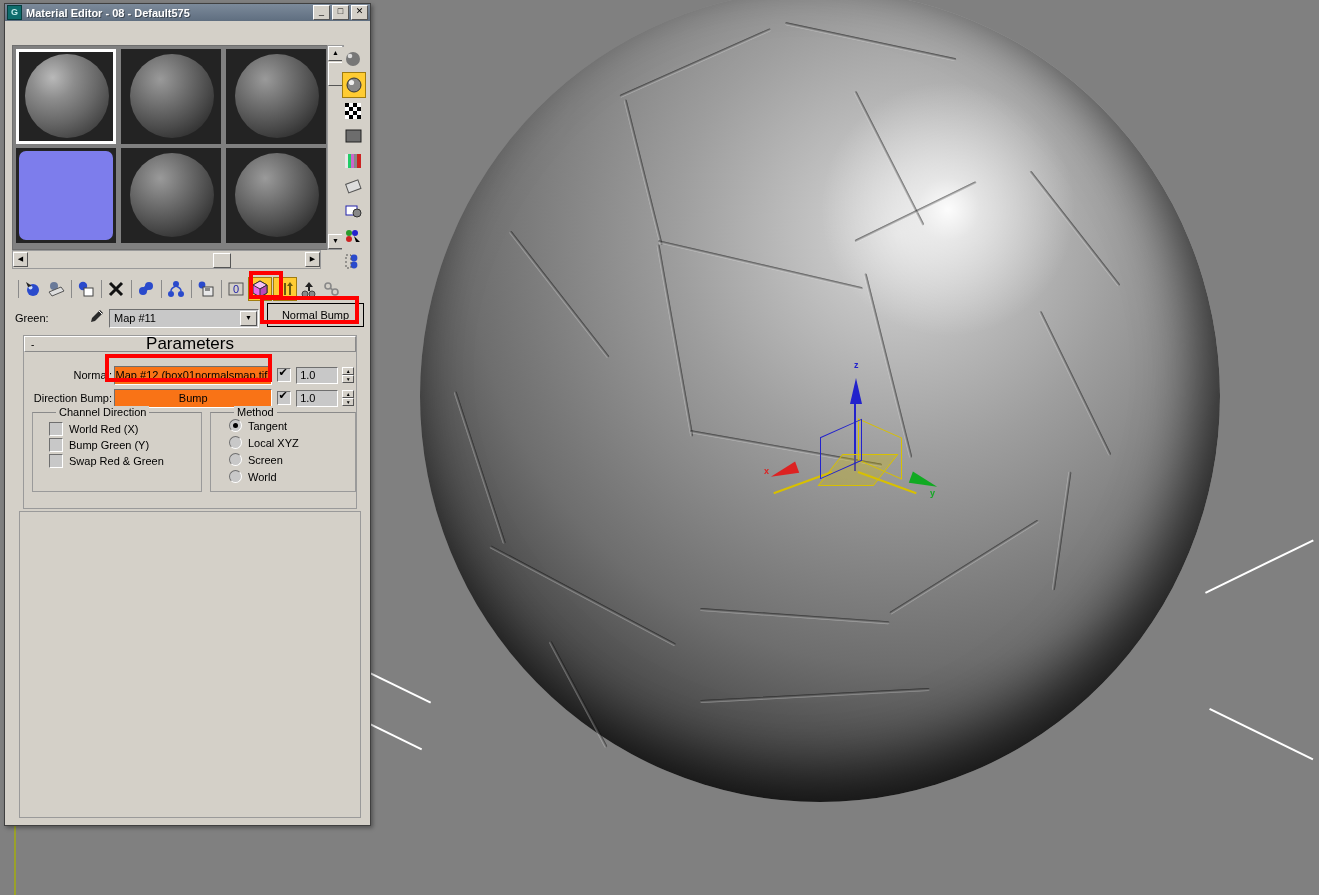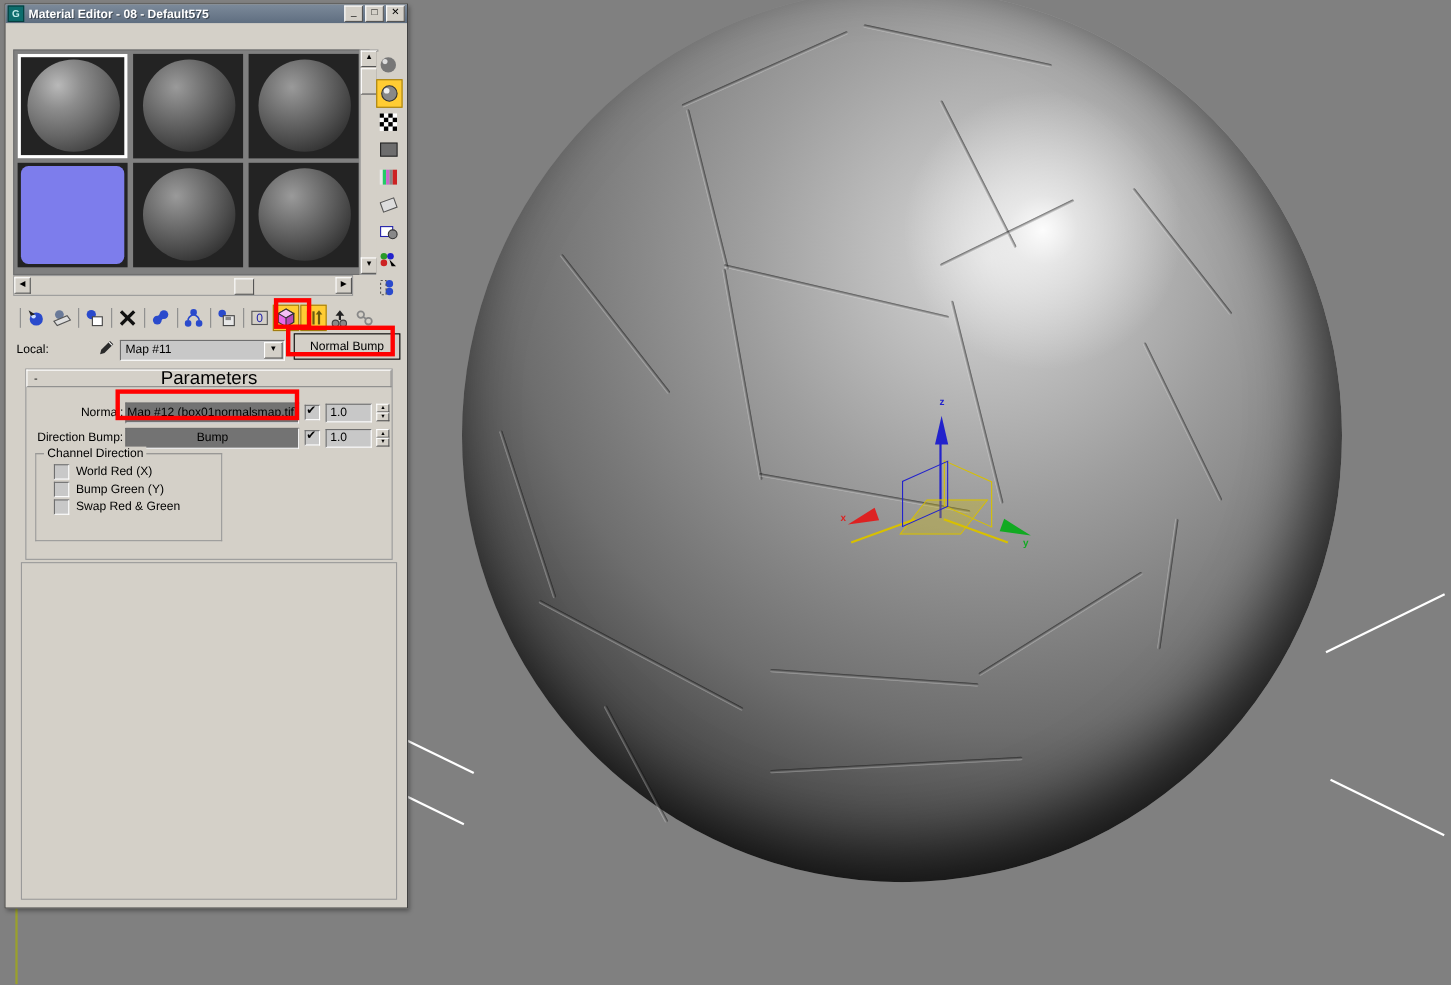--- a/index.html
+++ b/index.html
@@ -82,33 +82,33 @@
   
   #rollout{position:absolute;left:18px;top:331px;width:332px;height:172px;
       background:#d4d0c8;border:1px solid #9a9a9a;}
   #rollout-head{height:14px;background:#d4d0c8;border:1px solid;border-color:#fff #8a8a8a #8a8a8a #fff;
       display:flex;align-items:center;position:relative;}
   #rollout-head .minus{position:absolute;left:6px;font-size:10px;}
   #rollout-title{width:100%;text-align:center;font-size:17px;}
 
   .param-row{position:absolute;display:flex;align-items:center;height:34px;}
   .pr-label{font-size:11px;text-align:right;}
-  .mapbtn{height:17px;background:#737373;border:1px solid;border-color:#6f6f6f #fff #fff #6f6f6f;
+  .mapbtn{height:17px;background:#f97316;border:1px solid;border-color:#6f6f6f #fff #fff #6f6f6f;
       display:flex;align-items:center;justify-content:center;font-size:11px;}
   .chk{width:12px;height:12px;background:#c8c8c8;border:1px solid;border-color:#6f6f6f #fff #fff #6f6f6f;
       position:relative;}
   .chk.on::after{content:"✔";position:absolute;left:0px;top:-3px;font-size:11px;color:#000;}
   .spin-val{width:38px;height:15px;background:#c8c8c8;border:1px solid;border-color:#6f6f6f #fff #fff #6f6f6f;
       font-size:11px;padding-left:3px;line-height:15px;}
   .spinner{width:12px;height:16px;display:flex;flex-direction:column;}
   .spinner div{flex:1;background:#d4d0c8;border:1px solid;border-color:#fff #555 #555 #fff;
       font-size:5px;line-height:6px;text-align:center;}
 
   .groupbox{position:absolute;border:1px solid #9a9a9a;border-top-color:#8a8a8a;}
-  .gb-title{position:absolute;left:7px;top:-7px;background:#d4d0c8;padding:0 3px;font-size:11px;}
+  .gb-title{position:absolute;left:23px;top:-7px;background:#d4d0c8;padding:0 3px;font-size:11px;}
   .cbrow{display:flex;align-items:center;height:16px;margin-left:16px;font-size:11px;}
   .cbrow .chk{margin-right:6px;}
   .rdrow{display:flex;align-items:center;height:17px;margin-left:18px;font-size:11px;}
   .radio{width:11px;height:11px;border-radius:50%;background:#c8c8c8;
       border:1px solid;border-color:#6f6f6f #fff #fff #6f6f6f;margin-right:6px;position:relative;}
   .radio.on::after{content:"";position:absolute;left:3px;top:3px;width:5px;height:5px;border-radius:50%;background:#000;}
 
   
   #panel-body{position:absolute;left:14px;top:507px;width:340px;height:305px;
       background:#d4d0c8;border:1px solid #9a9a9a;}
@@ -385,21 +385,21 @@
     <div class="htb">
       <svg width="18" height="18" viewBox="0 0 18 18">
           <circle cx="5" cy="6" r="3" fill="none" stroke="#888" stroke-width="1.6"></circle>
           <circle cx="12" cy="12" r="3" fill="none" stroke="#888" stroke-width="1.6"></circle>
           <path d="M7 8 L10 10" stroke="#888" stroke-width="1.6"></path>
         </svg>
     </div>
   </div>
 
   <div id="bumprow">
-    <div id="bump-label">Local:</div>
+    <div id="bump-label">Green:</div>
     <div style="width:22px;">
       <svg width="18" height="18" viewBox="0 0 18 18">
           <path d="M13 2 L16 5 L8 13 L4 14 L5 10 Z" fill="#2a2a2a"></path>
           <path d="M12 3 L15 6" stroke="#fff" stroke-width="1"></path>
         </svg>
     </div>
     <div class="combo" style="width:148px;">
       <span class="combo-text">Map #11</span>
       <span class="combo-arrow">▼</span>
     </div>
@@ -446,20 +446,41 @@
           <span class="chk"></span>
           <span>Bump Green (Y)</span>
         </div>
         <div class="cbrow">
           <span class="chk"></span>
           <span>Swap Red &amp; Green</span>
         </div>
       </div>
     </div>
 
+    <div class="groupbox" style="left:186px;top:76px;width:144px;height:78px;">
+      <div class="gb-title">Method</div>
+      <div style="padding-top:4px;">
+        <div class="rdrow">
+          <span class="radio on"></span>
+          <span>Tangent</span>
+        </div>
+        <div class="rdrow">
+          <span class="radio"></span>
+          <span>Local XYZ</span>
+        </div>
+        <div class="rdrow">
+          <span class="radio"></span>
+          <span>Screen</span>
+        </div>
+        <div class="rdrow">
+          <span class="radio"></span>
+          <span>World</span>
+        </div>
+      </div>
+    </div>
   </div>
 
   <div id="panel-body"></div>
 </div>
 
 <div class="redbox" style="left:249px;top:271px;width:34px;height:28px;"></div>
 <div class="redbox" style="left:260px;top:296px;width:99px;height:28px;"></div>
 <div class="redbox" style="left:105px;top:354px;width:167px;height:28px;"></div>
 
 </body></html>

